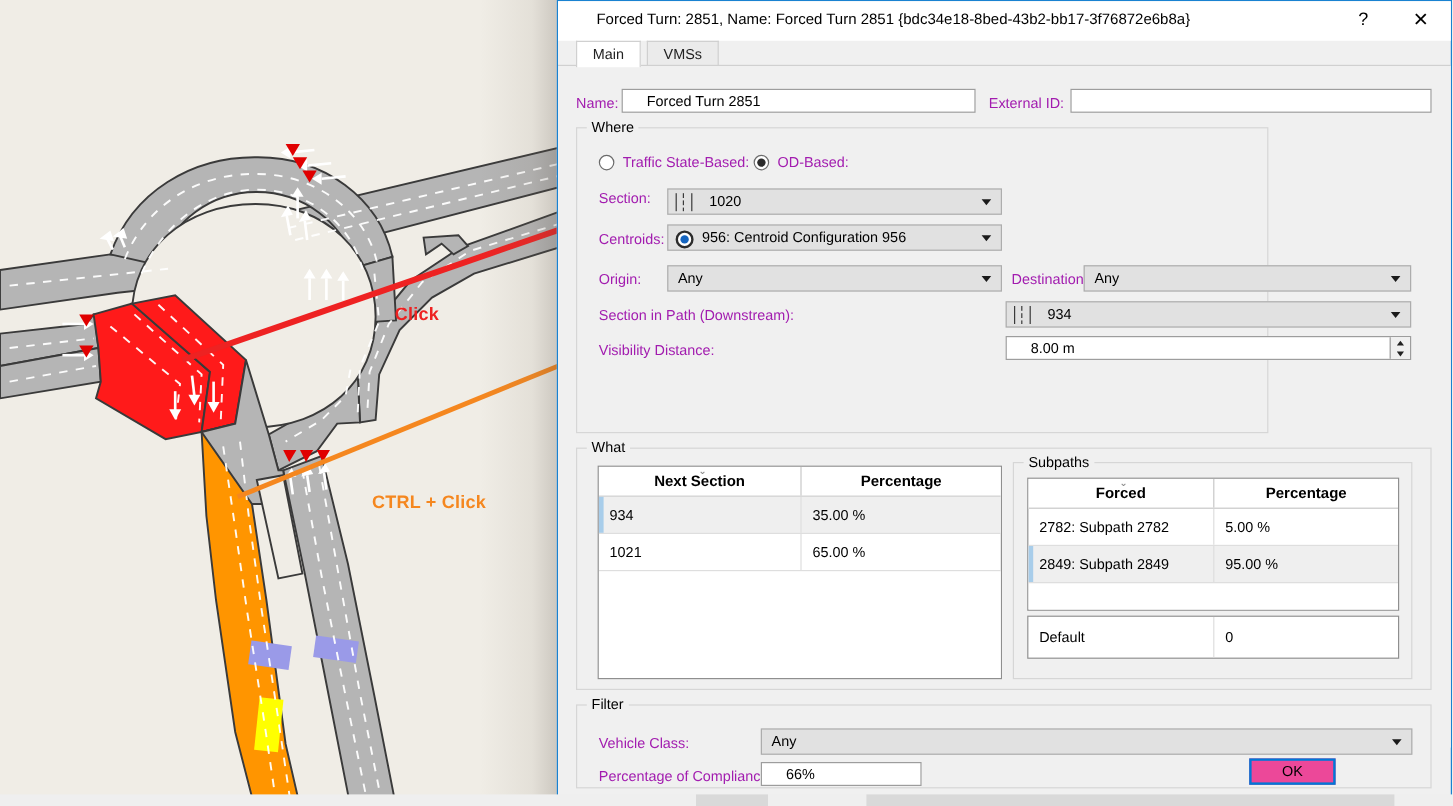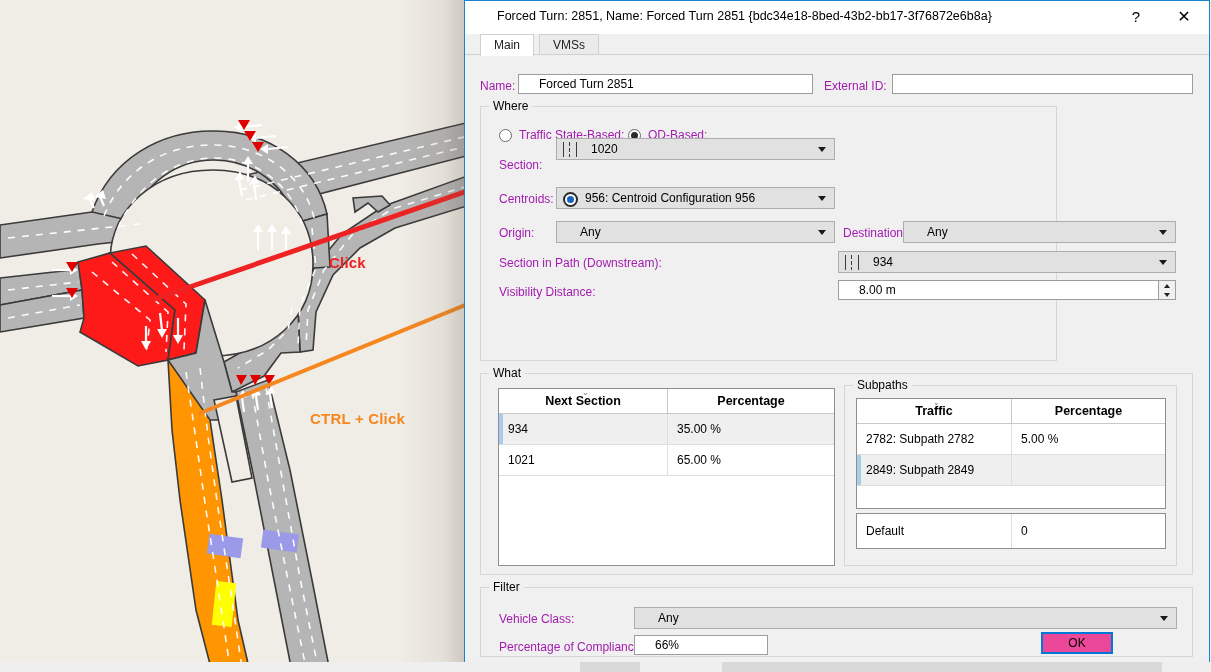--- a/index.html
+++ b/index.html
@@ -43,21 +43,21 @@
   #tab-main{left:15px;}
   #tab-vmss{left:74px;background:#ebebeb;}
 
   
   #dlg-body{position:absolute;left:0;top:54px;width:744px;height:568px;background:#f0f0f0;}
 
   .lbl{position:absolute;font-size:12px;color:#a21caf;white-space:nowrap;}
   .txtfield{position:absolute;box-sizing:border-box;background:#fff;border:1px solid #9d9d9d;
      font-family:inherit;font-size:12px;color:#000;padding:1px 20px;line-height:18px;height:20px;}
   .combo{position:absolute;box-sizing:border-box;height:22px;background:#e1e1e1;border:1px solid #adadad;
-     font-size:12px;color:#000;line-height:20px;padding-left:23px;}
+     font-size:12px;color:#000;line-height:20px;padding-left:8px;}
   .combo .arrow{position:absolute;right:8px;top:8px;width:0;height:0;
      border-left:4px solid transparent;border-right:4px solid transparent;border-top:5px solid #1a1a1a;}
   .combo.withicon{padding-left:34px;}
   .sec-icon{position:absolute;left:6px;top:3px;width:22px;height:15px;}
   .sec-icon i{position:absolute;top:0;width:1px;height:15px;background:#3a3a3a;}
   .sec-icon i.l{left:0;} .sec-icon i.r{left:13px;}
   .sec-icon b{position:absolute;left:6px;width:1px;background:#3a3a3a;}
   .centroid-icon{position:absolute;left:6px;top:4px;width:15px;height:15px;border-radius:50%;
      border:2px solid #2c2c2c;background:#fff;box-sizing:border-box;}
   .centroid-icon:after{content:"";position:absolute;left:2px;top:2px;width:7px;height:7px;border-radius:50%;background:#1565c0;}
@@ -317,21 +317,21 @@
 
     <div class="groupbox" style="left:15px;top:51px;width:577px;height:255px;">
       <div class="grouptitle">Where</div>
 
       <div class="radio" style="left:18px;top:22px;"></div>
       <div class="lbl" style="left:38px;top:21px;">Traffic State-Based:</div>
       <div class="radio on" style="left:147px;top:22px;"></div>
       <div class="lbl" style="left:167px;top:21px;">OD-Based:</div>
 
       <div class="lbl" style="left:18px;top:51px;">Section:</div>
-      <div class="combo withicon" style="left:75px;top:31px;width:279px;">
+      <div class="combo withicon" style="left:75px;top:50px;width:279px;">
         <span class="sec-icon">
           <i class="l"></i>
             <i class="r"></i>
           <b style="top:0;height:4px;"></b>
             <b style="top:6px;height:4px;"></b>
             <b style="top:12px;height:3px;"></b>
         </span>
         <span>1020</span>
         <span class="arrow"></span>
       </div>
@@ -401,32 +401,33 @@
         <div class="filler" style="height:92px;"></div>
       </div>
 
       <div class="groupbox" style="left:363px;top:11px;width:333px;height:181px;">
         <div class="grouptitle">Subpaths</div>
 
         <div class="tbl" style="left:11px;top:12px;width:310px;height:111px;">
           <div class="hdr">
             <div class="hc split" style="width:155px;position:relative;">
               <span class="sortmark" style="left:76px;">⌄</span>
-              <span>Traffic</span>
+              <span>Forced</span>
             </div>
             <div class="hc" style="flex:1;">
               <span>Percentage</span>
             </div>
           </div>
           <div class="row">
             <div class="c split" style="width:155px;">2782: Subpath 2782</div>
             <div class="c" style="flex:1;">5.00 %</div>
           </div>
           <div class="row sel">
             <div class="c split" style="width:155px;">2849: Subpath 2849</div>
+            <div class="c" style="flex:1;">95.00 %</div>
           </div>
           <div class="filler" style="height:25px;"></div>
         </div>
 
         <div class="tbl" style="left:11px;top:127px;width:310px;height:36px;">
           <div class="row" style="border-bottom:none;height:34px;">
             <div class="c split" style="width:155px;height:34px;">Default</div>
             <div class="c" style="flex:1;height:34px;">0</div>
           </div>
         </div>

